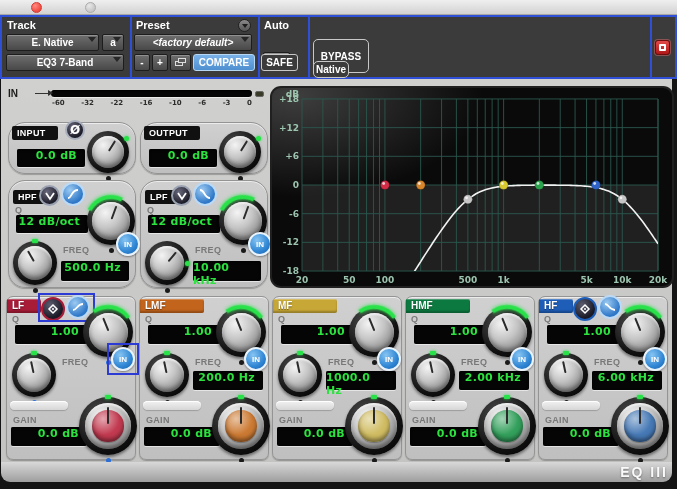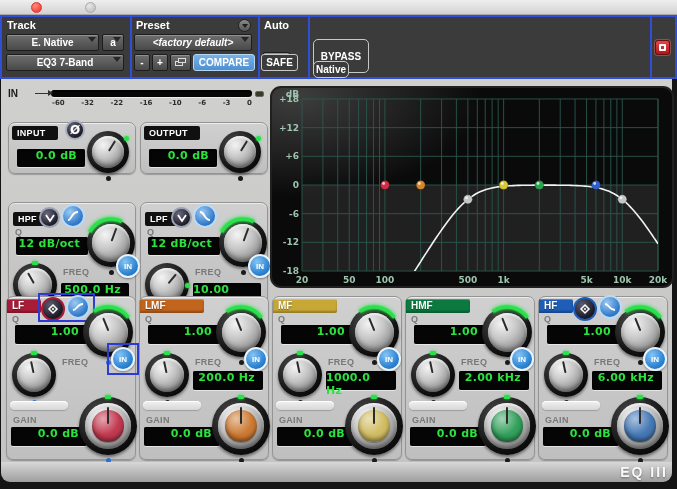--- a/index.html
+++ b/index.html
@@ -35,21 +35,21 @@
   
   .meters{position:absolute;left:8px;top:88px;width:256px;height:32px;}
   .m-row{position:absolute;left:0;width:100%;display:flex;align-items:center;}
   .m-label{width:27px;font:bold 10px "Liberation Sans",sans-serif;color:#1c1c1c;}
   .m-arrow{width:14px;height:1px;background:#333;position:relative;margin-right:2px;}
   .m-arrow:after{content:"";position:absolute;right:-4px;top:-3px;border-left:5px solid #333;border-top:3px solid transparent;border-bottom:3px solid transparent;}
   .m-bar{flex:1;height:7px;background:#060606;border-radius:4px;box-shadow:inset 0 1px 2px #000,0 1px 0 rgba(255,255,255,.6);}
   .m-led{width:9px;height:6px;margin-left:3px;background:#3a3a28;border:1px solid #666;border-radius:2px;}
   .m-scale{position:absolute;left:44px;top:11px;width:200px;display:flex;justify-content:space-between;font:bold 7px "DejaVu Sans",sans-serif;color:#2d2d2d;}
   
-  .panel{position:absolute;background:linear-gradient(#d0d0d0,#bfbfbf);border:1px solid #949494;border-radius:7px;box-shadow:inset 0 1px 0 #ececec,0 1px 1px rgba(0,0,0,.25);}
+  .panel{position:absolute;background:linear-gradient(#d0d0d0,#bfbfbf);border:1px solid #949494;border-radius:17px;box-shadow:inset 0 1px 0 #ececec,0 1px 1px rgba(0,0,0,.25);}
   .chip{position:absolute;background:#101010;color:#fff;font:bold 9px "Liberation Sans",sans-serif;padding:2px 12px 2px 5px;border-radius:2px;letter-spacing:.3px;}
   .mini-label{position:absolute;color:#787878;font:bold 9px "Liberation Sans",sans-serif;letter-spacing:.3px;}
   .lcd{position:absolute;background:#050505;border-radius:2px;box-shadow:inset 0 1px 3px #000,0 1px 0 rgba(255,255,255,.55);color:#2be23e;display:flex;align-items:flex-start;justify-content:flex-end;padding-right:8px;font:bold 11px "DejaVu Sans",sans-serif;letter-spacing:.3px;}
   
   .knob{position:absolute;border-radius:50%;background:radial-gradient(circle at 35% 30%,#4a4a4a,#111 62%,#000);box-shadow:0 2px 3px rgba(0,0,0,.45);}
   .knob .face{position:absolute;inset:11%;border-radius:50%;background:radial-gradient(circle at 35% 28%,#f4f4f4,#c4c4c4 42%,#8f8f8f 74%,#787878);box-shadow:inset 0 -3px 4px rgba(0,0,0,.35),inset 0 2px 2px rgba(255,255,255,.75);}
   .knob .rot{position:absolute;inset:11%;transform:rotate(var(--rot,0deg));}
   .knob .rot i{position:absolute;left:calc(50% - 1px);top:9%;width:2px;height:36%;background:#2b2b2b;border-radius:1px;}
   .knob .tick{position:absolute;top:-2px;left:calc(50% - 3px);width:6px;height:4px;background:#29e24a;border-radius:1px;box-shadow:0 0 3px #29e24a;}
   .knob .arc{position:absolute;inset:-2px;border-radius:50%;border:4px solid transparent;border-top-color:#29e24a;transform:rotate(10deg);filter:drop-shadow(0 0 2px #29e24a);}
@@ -92,31 +92,31 @@
   .gain-lcd{left:4px;top:130px;width:76px;height:19px;}
   .gainknob{left:72px;top:100px;width:58px;height:58px;--rot:0deg;}
   .band .shelf svg.hi{display:none;}
   .band.shelf-high .shelf svg.hi{display:block;}
   
   .io-panel{width:128px;height:52px;}
   .io-panel .chip{left:3px;top:3px;}
   .io-panel .lcd{left:8px;top:26px;width:68px;height:18px;}
   .io-knob{left:78px;top:8px;width:42px;height:42px;--rot:32deg;}
   .io-panel .phase-btn{left:56px;top:-3px;}
-  .filter-panel{width:128px;height:108px;margin-top:22px;}
+  .filter-panel{width:128px;height:108px;}
   .filter-panel .chip{left:4px;top:9px;}
   .filter-panel .notch-btn{left:30px;top:4px;}
   .filter-panel .shape-blue{left:52px;top:1px;}
   .fq-label{left:6px;top:24px;}
   .slope-lcd{left:7px;top:34px;width:72px;height:18px;}
   .fqknob{left:78px;top:16px;width:48px;height:48px;--rot:20deg;}
   .fqknob .arc{transform:rotate(-18deg);}
   .ffreqknob{left:4px;top:60px;width:44px;height:44px;--rot:-30deg;}
   .ffreq-label{left:54px;top:64px;}
-  .ffreq-lcd{left:52px;top:80px;width:68px;height:30px;}
+  .ffreq-lcd{left:52px;top:80px;width:68px;height:20px;}
   .filter-panel .in-btn{left:107px;top:51px;}
 </style>
 </head>
 <body>
 
 <div class="window">
 
   <div class="titlebar">
     <div class="tl-btn tl-close"></div>
     <div class="tl-btn tl-min"></div>

